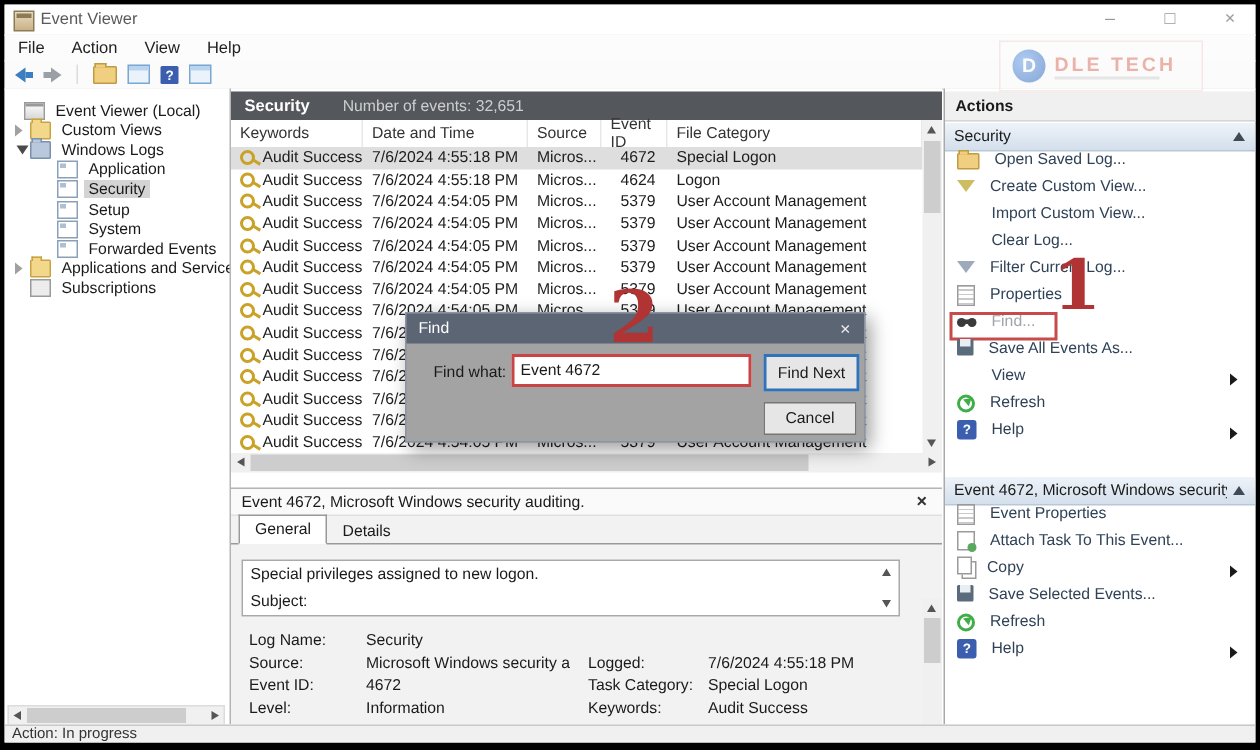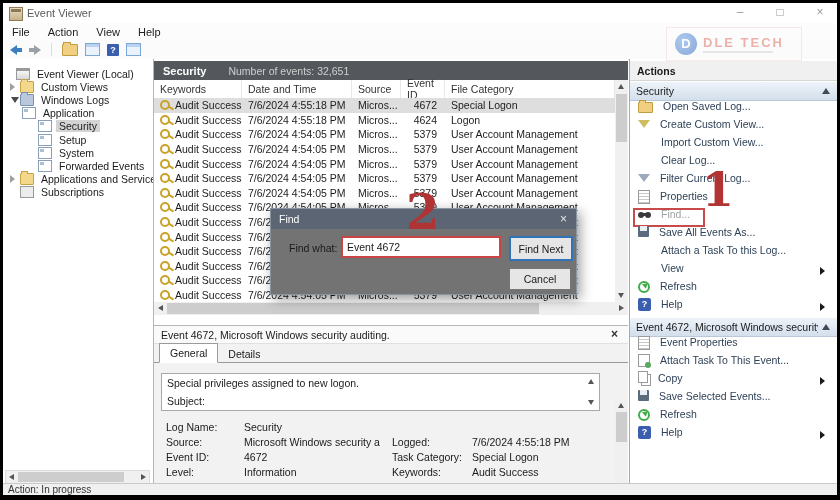--- a/index.html
+++ b/index.html
@@ -149,21 +149,21 @@
   .ic-refresh{width:8px;height:8px;border:2px solid #3fae49;border-radius:50%;top:1px;}
   .ic-refresh::after{content:'';position:absolute;right:-3px;top:-2px;border:3px solid transparent;border-left:5px solid #3fae49;transform:rotate(-40deg);}
   .ic-help{background:#3b5fae;border-radius:2px;}
   .ic-help::after{content:'?';position:absolute;left:0;top:0;width:13px;height:13px;color:#fff;font-size:9px;font-weight:bold;text-align:center;line-height:13px;}
   .ic-task{width:10px;height:11px;background:#fff;border:1px solid #9a9a9a;}
   .ic-task::after{content:'';position:absolute;right:-2px;bottom:-2px;width:6px;height:6px;background:#58a85e;border-radius:50%;}
   .ic-copy{width:8px;height:10px;background:#fff;border:1px solid #9a9a9a;box-shadow:3px 3px 0 -1px #fff,3px 3px 0 #9a9a9a;top:-1px;}
   .ic-none{}
 
   
-  .find-dialog{position:absolute;left:267px;top:205px;width:305px;height:85px;background:#737373;border:1px solid #8a94a2;box-shadow:3px 4px 12px rgba(0,0,0,.4);z-index:50;}
+  .find-dialog{position:absolute;left:267px;top:205px;width:305px;height:85px;background:#a3a3a3;border:1px solid #8a94a2;box-shadow:3px 4px 12px rgba(0,0,0,.4);z-index:50;}
   .fd-titlebar{position:absolute;left:0;top:0;width:305px;height:20px;background:#5b6573;display:flex;align-items:center;}
   .fd-title{color:#fff;font-size:10.5px;margin-left:8px;}
   .fd-close{position:absolute;right:9px;top:3px;color:#e8e8e8;font-size:12px;}
   .fd-label{position:absolute;left:18px;top:33px;font-size:10.5px;color:#1a1a1a;}
   .fd-input{position:absolute;left:70px;top:27px;width:148px;height:18px;background:#fff;border:2px solid #c94444;font-size:10.5px;color:#1a1a1a;padding:0 4px;font-family:"Liberation Sans",sans-serif;}
   .fd-findnext{position:absolute;left:238px;top:27px;width:60px;height:21px;background:#e6e6e6;border:2px solid #3173b8;font-size:10.5px;color:#1a1a1a;display:flex;align-items:center;justify-content:center;}
   .fd-cancel{position:absolute;left:238px;top:59px;width:60px;height:20px;background:#e6e6e6;border:1px solid #767676;font-size:10.5px;color:#1a1a1a;display:flex;align-items:center;justify-content:center;}
 
   
   .annot{position:absolute;z-index:60;color:#b13434;font-family:"DejaVu Serif",serif;font-weight:bold;}
@@ -238,21 +238,21 @@
     <span class="ti ic-folder ic2-folder"></span>
     <span class="tree-label">Custom Views</span>
   </div>
         <div class="tree-item" style="padding-left: 6px;">
     <span class="exp-slot">
             <i class="exp-e"></i>
           </span>
     <span class="ti ic-winlogs ic2-winlogs"></span>
     <span class="tree-label">Windows Logs</span>
   </div>
-        <div class="tree-item" style="padding-left: 8px;">
+        <div class="tree-item" style="padding-left: 24px;">
     <span class="exp-slot">
             <i></i>
           </span>
     <span class="ti ic-log ic2-log"></span>
     <span class="tree-label">Application</span>
   </div>
         <div class="tree-item selected" style="padding-left: 24px;">
     <span class="exp-slot">
             <i></i>
           </span>
@@ -555,24 +555,20 @@
     <span class="alabel">Properties</span>
   </div>
         <div class="action-item disabled boxed">
     <span class="aicon ic-binoculars ic2-binoculars"></span>
     <span class="alabel">Find...</span>
   </div>
         <div class="action-item">
     <span class="aicon ic-disk ic2-disk"></span>
     <span class="alabel">Save All Events As...</span>
   </div>
-        <div class="action-item">
-    <span class="aicon ic-none ic2-none"></span>
-    <span class="alabel">Attach a Task To this Log...</span>
-  </div>
         <div class="action-item has-sub">
     <span class="aicon ic-none ic2-none"></span>
     <span class="alabel">View</span>
   </div>
         <div class="action-item">
     <span class="aicon ic-refresh ic2-refresh"></span>
     <span class="alabel">Refresh</span>
   </div>
         <div class="action-item has-sub">
     <span class="aicon ic-help ic2-help"></span>

